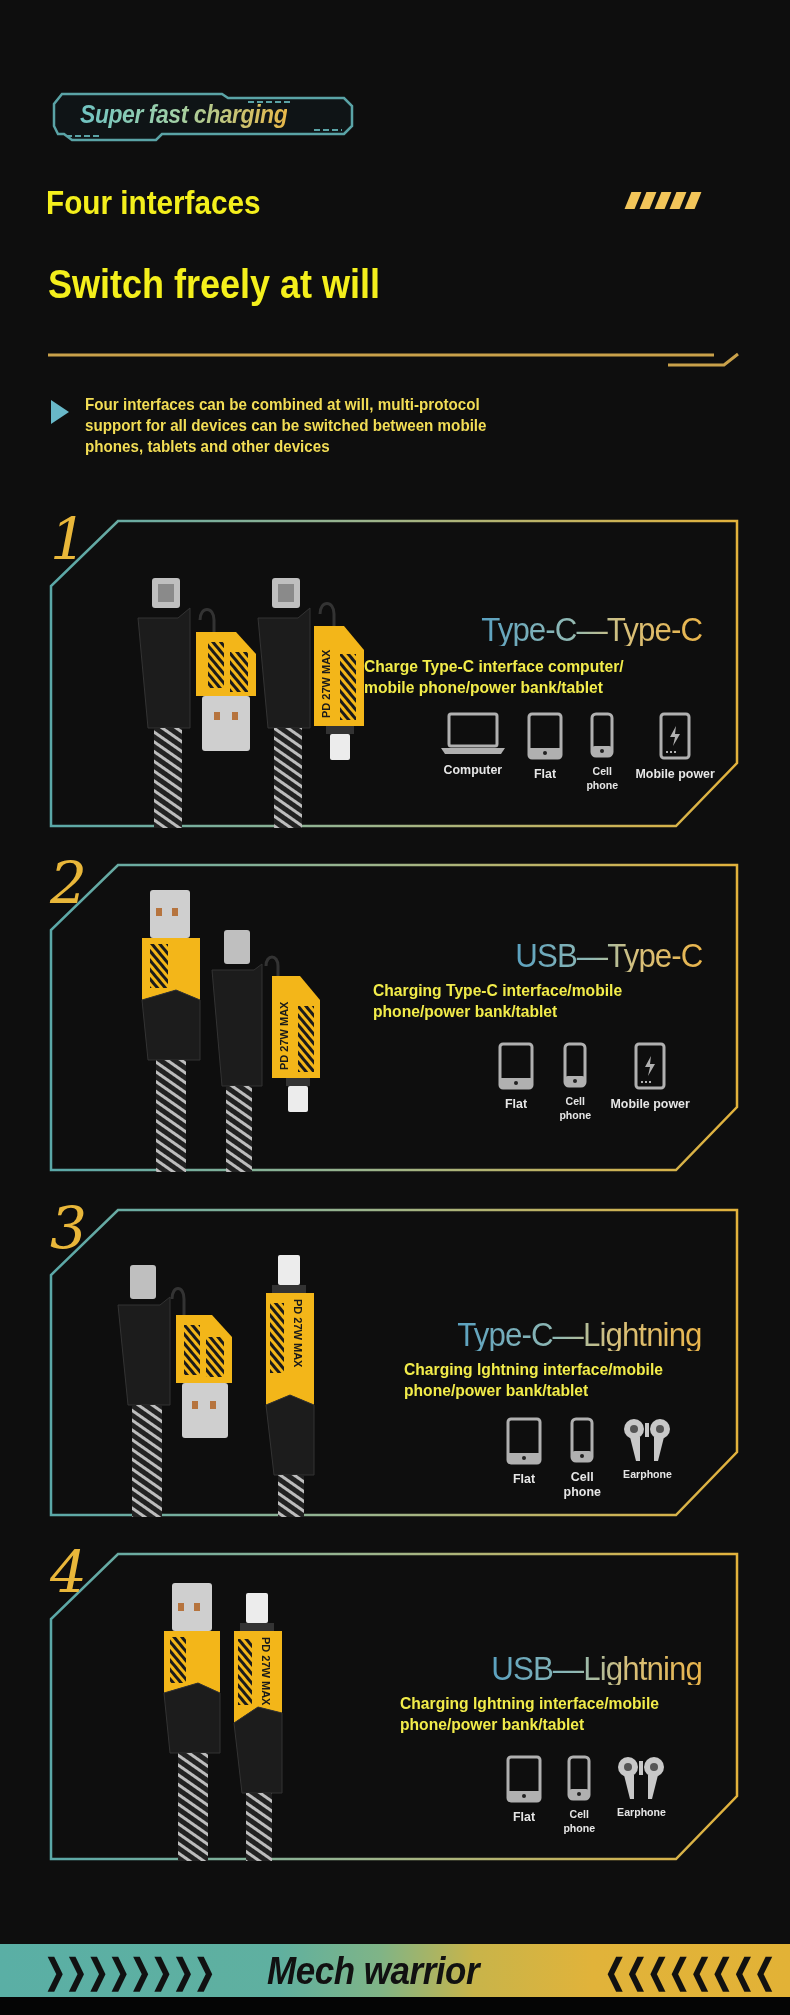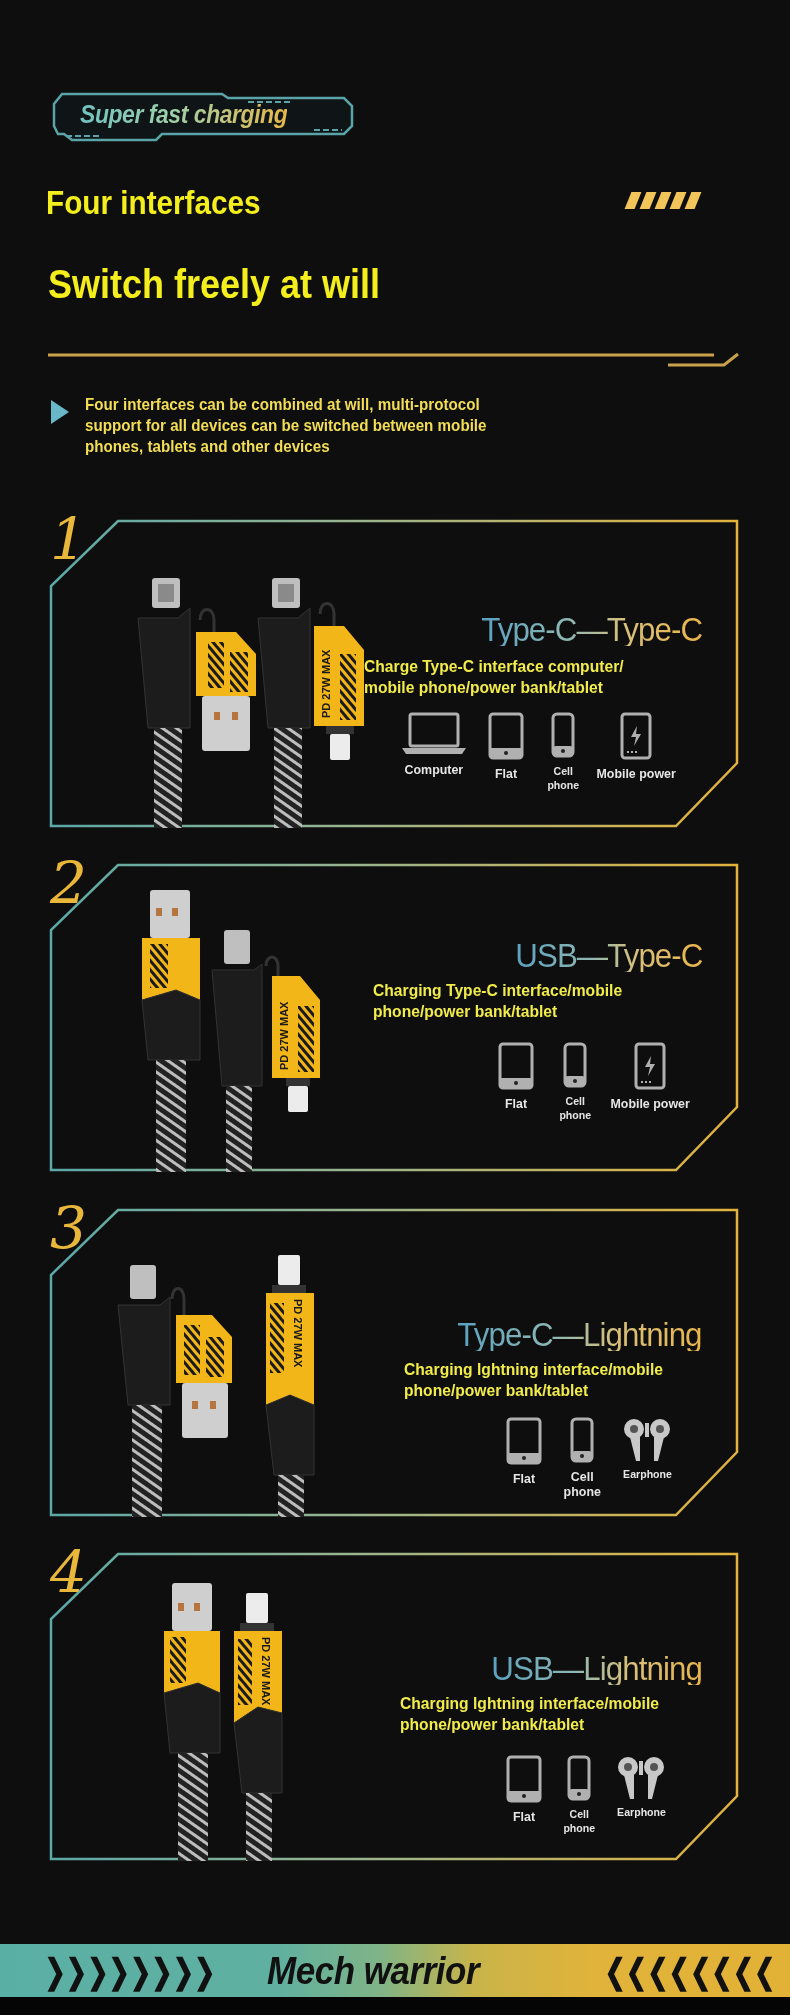--- a/index.html
+++ b/index.html
@@ -129,21 +129,21 @@
     <rect x="222" y="76" width="16" height="66" fill="url(#hazard)"></rect>
     <rect x="208" y="148" width="28" height="8" fill="#333"></rect>
     <rect x="212" y="156" width="20" height="26" fill="#ececec" rx="2"></rect>
   </svg>
 
   <div class="panel-title" style="top:94px;">Type-C—Type-C</div>
   <div class="panel-desc" style="left:316px;top:138px;">Charge Type-C interface computer/
 mobile phone/power bank/tablet</div>
 
   <div class="devices" style="left:354px;top:194px;">
-    <div class="device" style="margin-right:22px;">
+    <div class="device" style="margin-right:22px;margin-left:39px;">
       <svg width="64" height="44" viewBox="0 0 64 44">
         <rect x="8" y="2" width="48" height="32" rx="2" fill="none" stroke="#b0b0b0" stroke-width="3"></rect>
         <path d="M0 36 H64 L60 42 H4 Z" fill="#b0b0b0"></path>
       </svg>
       <div class="device-label">Computer</div>
     </div>
     <div class="device" style="margin-right:22px;">
       <svg width="36" height="48" viewBox="0 0 36 48">
         <rect x="2" y="2" width="32" height="44" rx="3" fill="none" stroke="#b0b0b0" stroke-width="3"></rect>
         <rect x="2" y="36" width="32" height="10" fill="#b0b0b0"></rect>

